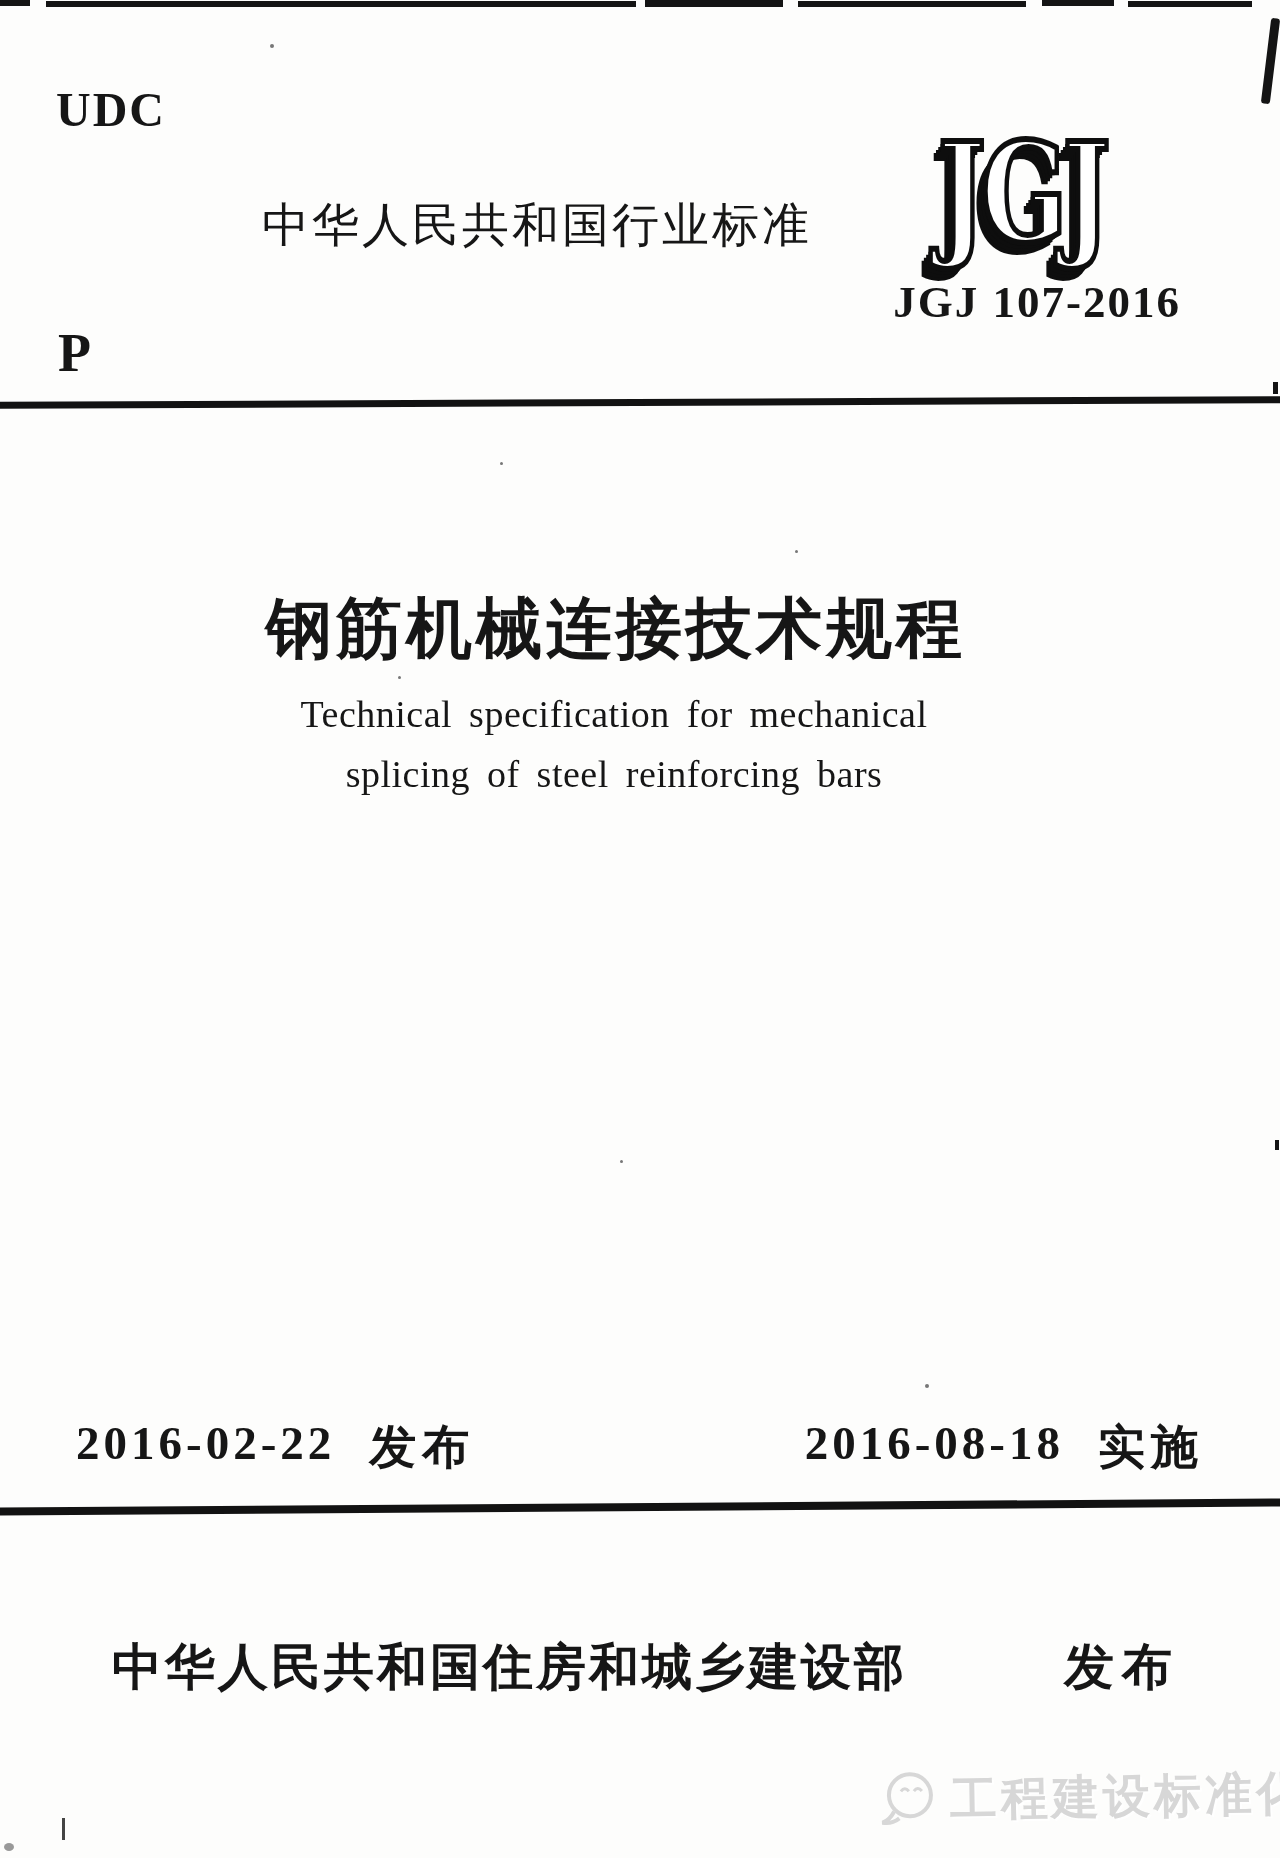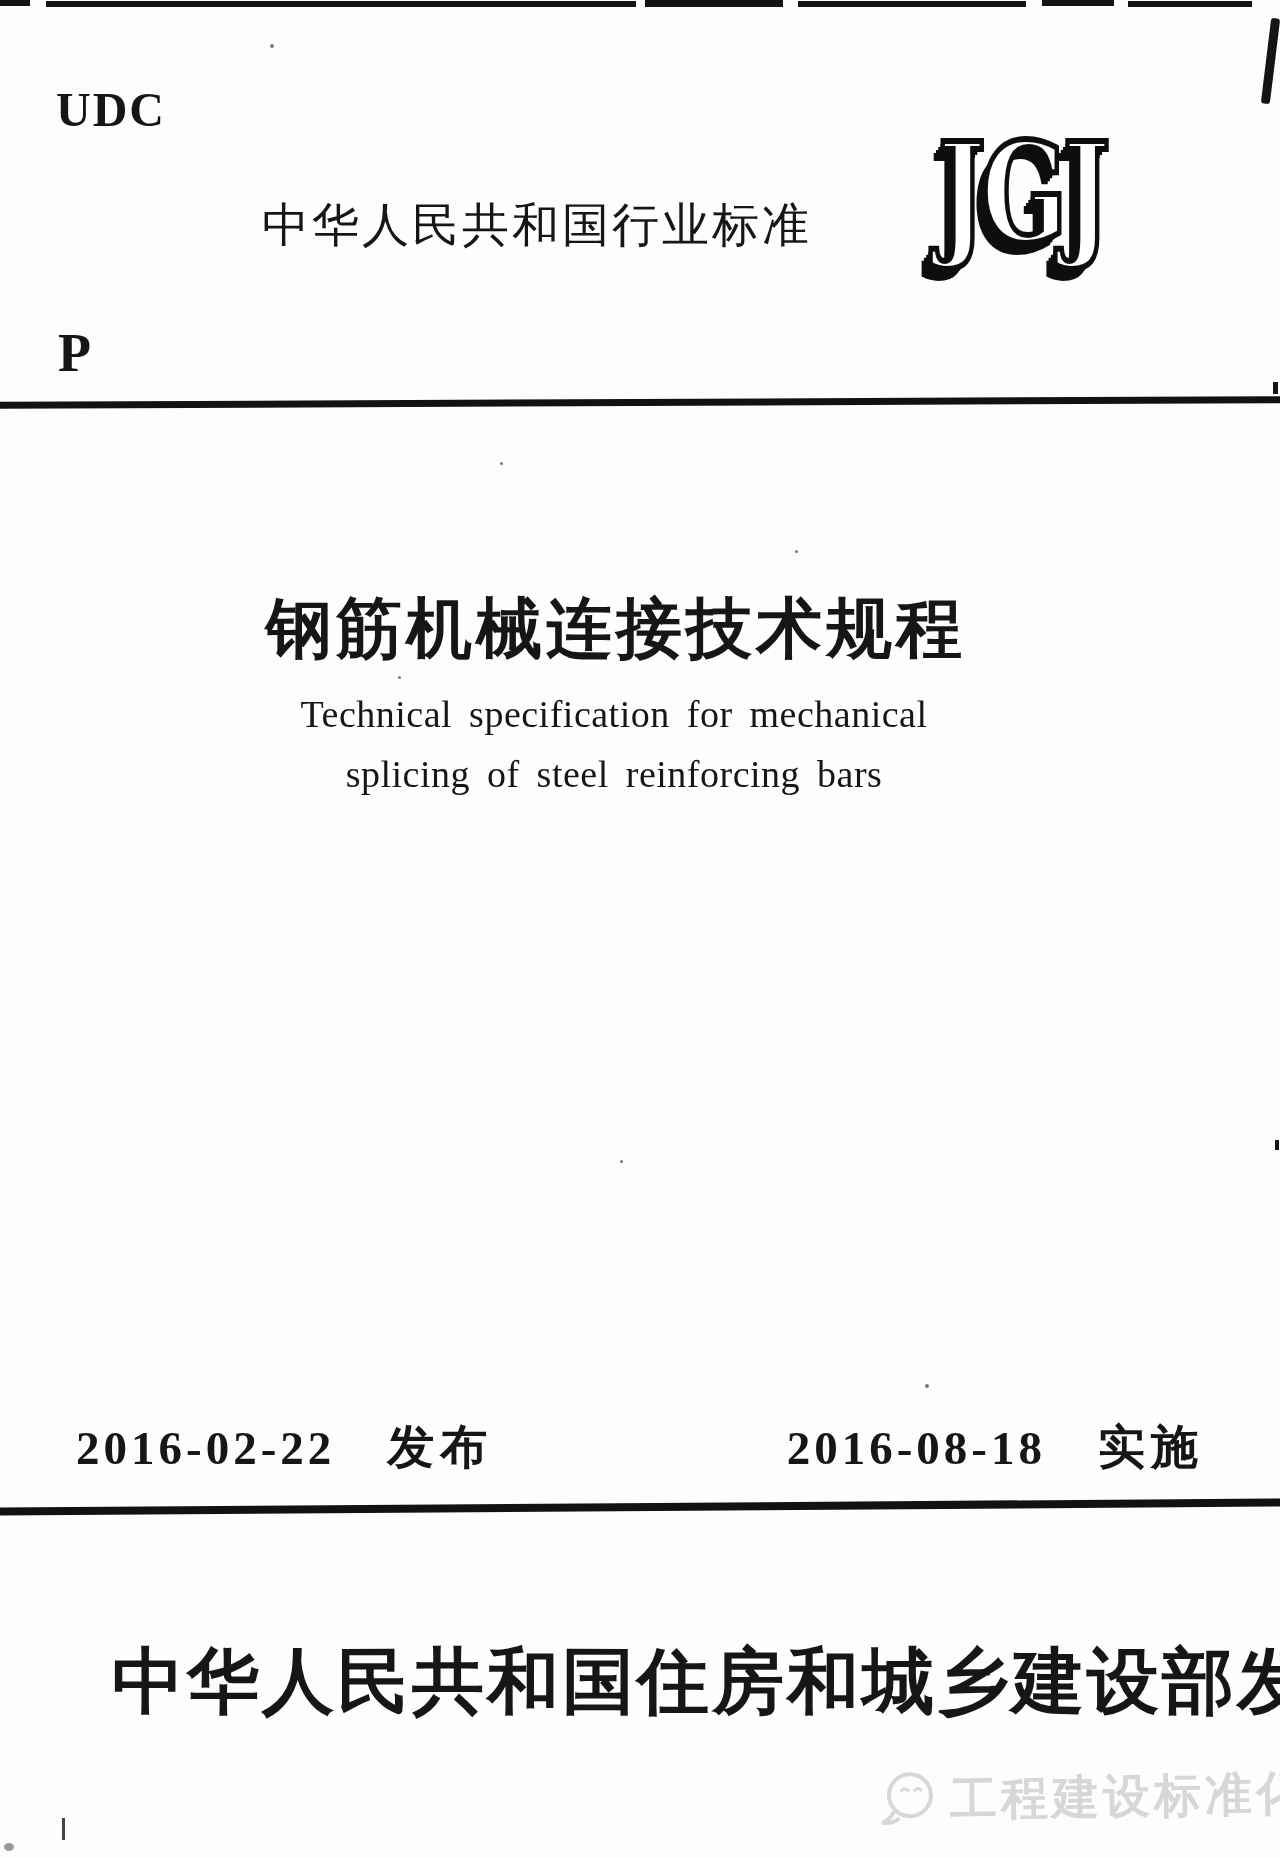--- a/index.html
+++ b/index.html
@@ -37,23 +37,23 @@
   .rule2{top:1503px;height:8px;transform:rotate(-0.4deg);}
   
   .title-cn{left:0;right:0;top:584px;text-align:center;font-size:66px;font-weight:bold;letter-spacing:4px;transform:translateX(-24px);white-space:nowrap;}
   .title-en{left:0;right:0;text-align:center;font-size:38px;font-weight:500;word-spacing:7px;letter-spacing:0.5px;transform:translateX(-26px);white-space:nowrap;}
   .en1{top:692px;}
   .en2{top:752px;}
   
   .dates{left:76px;top:1416px;width:1128px;display:flex;justify-content:space-between;font-size:47px;font-weight:bold;}
   .dates .d{letter-spacing:4px;}
   .dates .lbl{margin-left:34px;letter-spacing:6px;}
-  .dateitem{white-space:nowrap;display:flex;align-items:center;gap:18px;}
+  .dateitem{white-space:nowrap;display:flex;align-items:flex-start;}
   
-  .publisher{left:112px;top:1634px;width:1068px;display:flex;justify-content:space-between;align-items:baseline;font-size:72px;font-weight:bold;}
+  .publisher{left:112px;top:1634px;width:1068px;display:flex;justify-content:space-between;align-items:baseline;font-size:50px;font-weight:bold;}
   .publisher .name{letter-spacing:3px;white-space:nowrap;}
   .publisher .act{letter-spacing:8px;white-space:nowrap;}
   
   .watermark{left:878px;top:1764px;display:flex;align-items:center;gap:10px;
     color:#d7d7d7;transform:rotate(-1deg);}
   .watermark .wm-text{font-size:47px;letter-spacing:4px;white-space:nowrap;
     text-shadow:2px 2px 1px #ffffff;font-weight:bold;}
   
   .speck{background:#777;border-radius:50%;}
 </style>
@@ -72,20 +72,21 @@
   <div class="abs edge" style="left:1273px;top:382px;width:5px;height:12px;"></div>
   <div class="abs edge" style="left:1275px;top:1140px;width:4px;height:10px;"></div>
 
   <div class="abs udc">UDC</div>
   <div class="abs pcode">P</div>
 
   <div class="abs category">中华人民共和国行业标准</div>
 
   <div class="abs jgj-logo">JGJ</div>
 
+  <div class="abs stdnum">JGJ 107-2016</div>
 
   <div class="abs rule rule1"></div>
 
   <div class="abs title-cn">钢筋机械连接技术规程</div>
   <div class="abs title-en en1">Technical specification for mechanical</div>
   <div class="abs title-en en2">splicing of steel reinforcing bars</div>
 
   <div class="abs dates">
     <div class="dateitem">
       <span class="d">2016-02-22</span>

